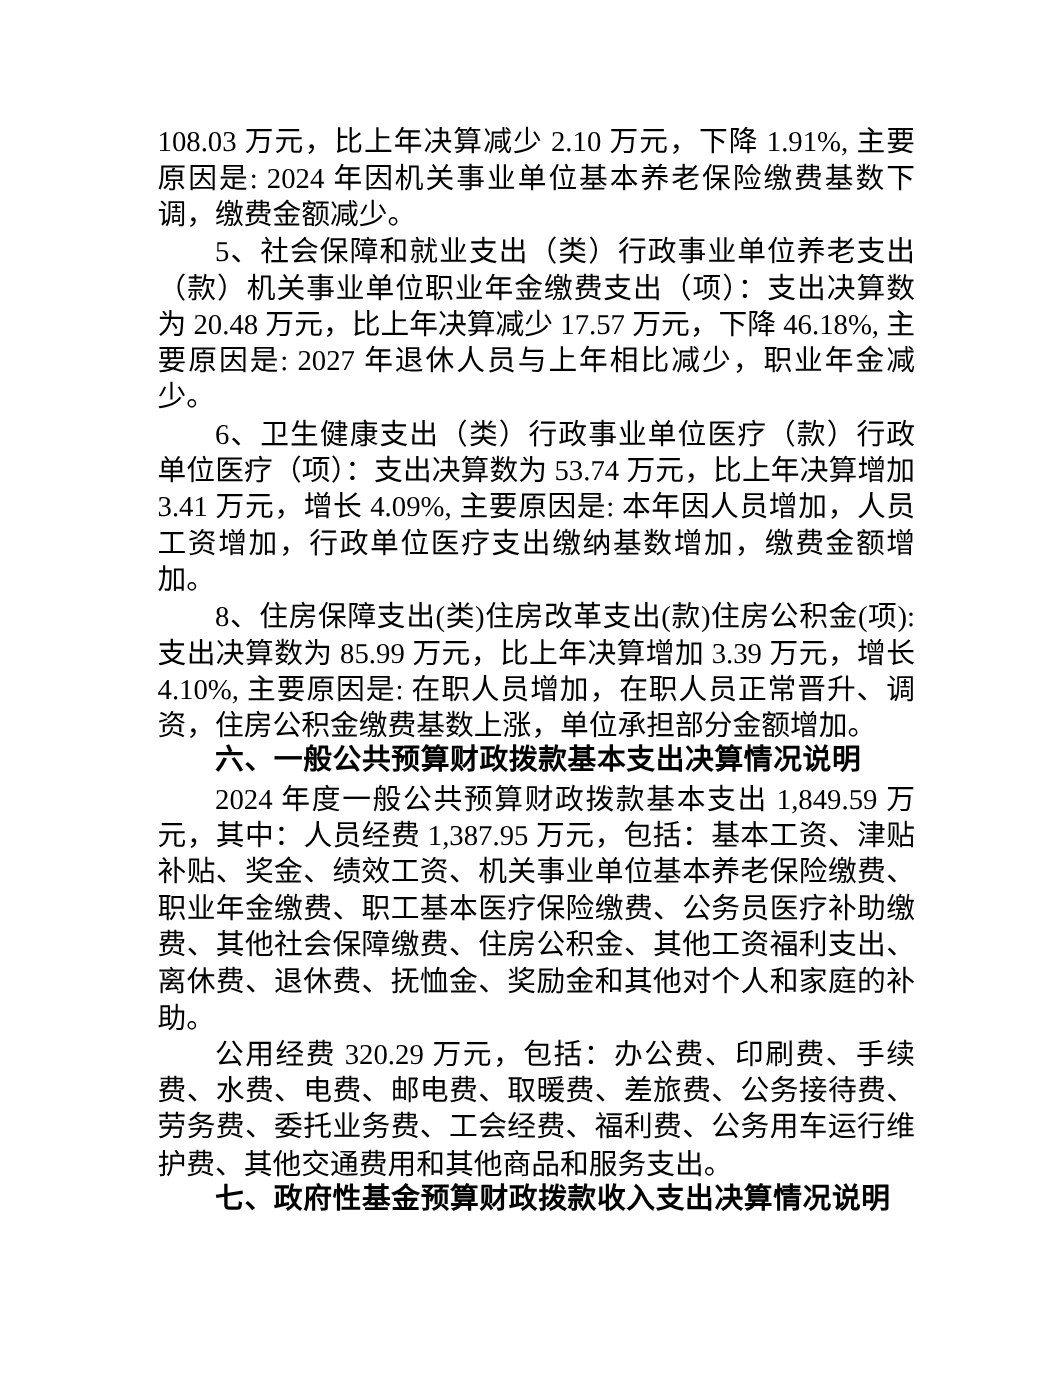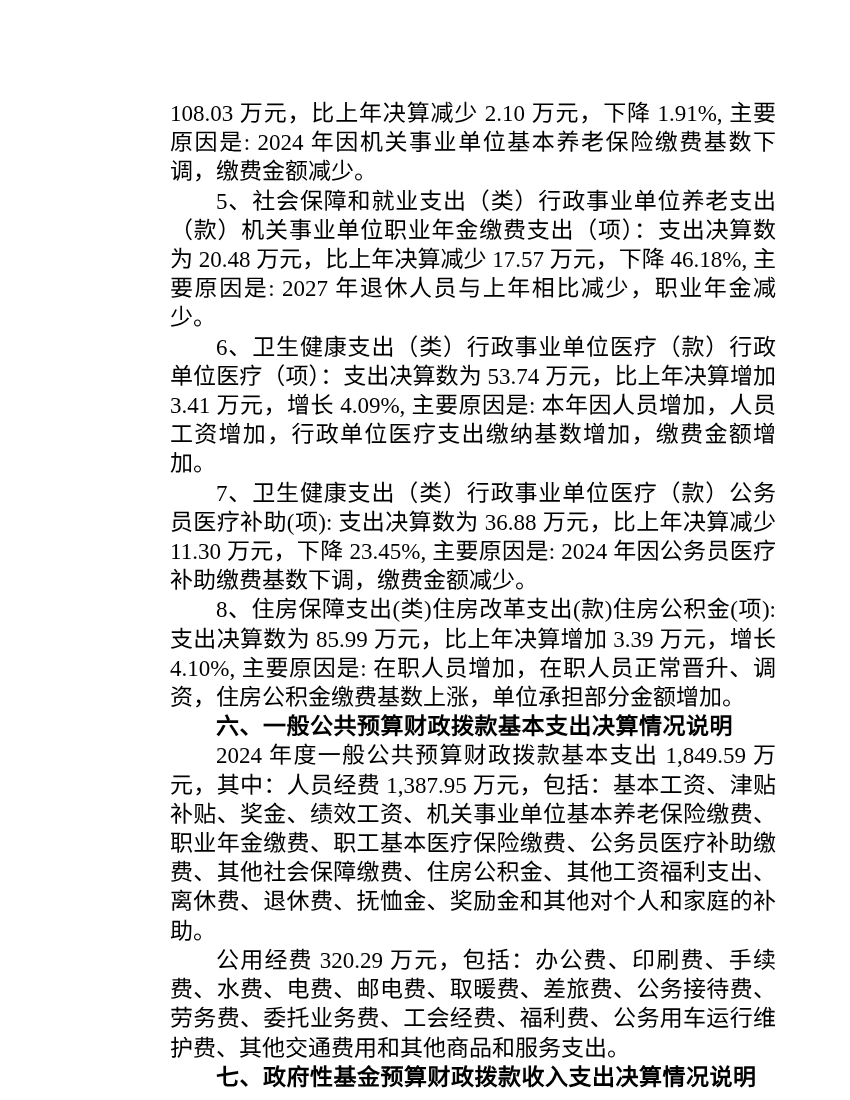--- a/index.html
+++ b/index.html
@@ -19,55 +19,53 @@
   .content {
     position: absolute;
     left: 126px;
     top: 99px;
     width: 606px;
     font-family: "Liberation Serif", "DejaVu Serif", serif;
     font-size: 23px;
     line-height: 29.2px;
     text-align: justify;
     color: #000000;
-    margin-left: 44px;
   }
   .para {
     margin: 0;
     padding: 0;
     text-align: justify;
   }
   .para.indent {
     text-indent: 2em;
   }
   .heading {
     margin: 0;
     padding: 0;
-    font-family: Liberation Sans, sans-serif;
+    font-family: Liberation Mono, monospace;
     font-weight: 700;
     font-size: 23px;
     line-height: 29.2px;
     text-indent: 2em;
     text-align: left;
     letter-spacing: 0.5px;
   }
 </style>
 </head>
 <body>
 
 <div class="page">
   <div class="content">
 
     <p class="para">108.03 万元，比上年决算减少 2.10 万元，下降 1.91%, 主要原因是: 2024 年因机关事业单位基本养老保险缴费基数下调，缴费金额减少。</p>
 
     <p class="para indent">5、社会保障和就业支出（类）行政事业单位养老支出（款）机关事业单位职业年金缴费支出（项）：支出决算数为 20.48 万元，比上年决算减少 17.57 万元，下降 46.18%, 主要原因是: 2027 年退休人员与上年相比减少，职业年金减少。</p>
 
     <p class="para indent">6、卫生健康支出（类）行政事业单位医疗（款）行政单位医疗（项）：支出决算数为 53.74 万元，比上年决算增加 3.41 万元，增长 4.09%, 主要原因是: 本年因人员增加，人员工资增加，行政单位医疗支出缴纳基数增加，缴费金额增加。</p>
 
-    <p class="para indent">7、卫生健康支出（类）行政事业单位医疗（款）公务员医疗补助(项): 支出决算数为 36.88 万元，比上年决算减少 11.30 万元，下降 23.45%, 主要原因是: 2024 年因公务员医疗补助缴费基数下调，缴费金额减少。</p>
 
     <p class="para indent">8、住房保障支出(类)住房改革支出(款)住房公积金(项): 支出决算数为 85.99 万元，比上年决算增加 3.39 万元，增长 4.10%, 主要原因是: 在职人员增加，在职人员正常晋升、调资，住房公积金缴费基数上涨，单位承担部分金额增加。</p>
 
     <h2 class="heading">六、一般公共预算财政拨款基本支出决算情况说明</h2>
 
     <p class="para indent">2024 年度一般公共预算财政拨款基本支出 1,849.59 万元，其中：人员经费 1,387.95 万元，包括：基本工资、津贴补贴、奖金、绩效工资、机关事业单位基本养老保险缴费、职业年金缴费、职工基本医疗保险缴费、公务员医疗补助缴费、其他社会保障缴费、住房公积金、其他工资福利支出、离休费、退休费、抚恤金、奖励金和其他对个人和家庭的补助。</p>
 
     <p class="para indent">公用经费 320.29 万元，包括：办公费、印刷费、手续费、水费、电费、邮电费、取暖费、差旅费、公务接待费、劳务费、委托业务费、工会经费、福利费、公务用车运行维护费、其他交通费用和其他商品和服务支出。</p>
 
     <h2 class="heading">七、政府性基金预算财政拨款收入支出决算情况说明</h2>

